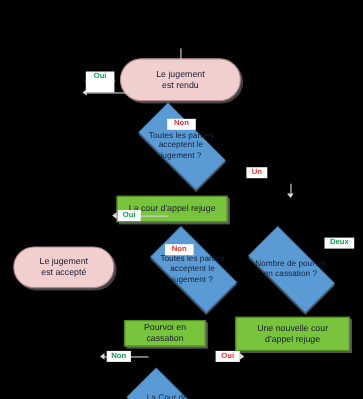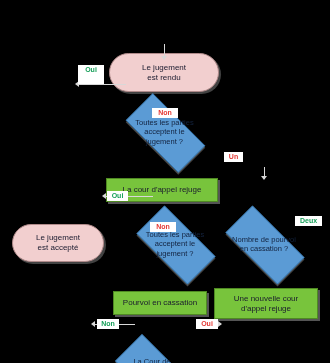--- a/index.html
+++ b/index.html
@@ -135,21 +135,21 @@
     <div class="dshape"></div>
     <span class="dtext">Toutes les parties
 acceptent le
 jugement ?</span>
   </div>
 
   <div class="connector conn-v" style="left:164px; top:106px; height:24px;"></div>
   <div class="arrow arrow-down" style="left:161px; top:126px;"></div>
   <div class="edge-label lbl-no" style="left:152px; top:108px; width:26px; text-align:center;">Non</div>
 
-  <div class="node proc" style="left:106px; top:130px; width:112px; height:24px;">
+  <div class="node proc" style="left:106px; top:130px; width:101px; height:24px;">
     <span>La cour d'appel rejuge</span>
   </div>
 
   <div class="connector conn-h" style="left:105px; top:196px; width:48px;"></div>
   <div class="arrow arrow-left" style="left:102px; top:193px;"></div>
   <div class="edge-label lbl-yes" style="left:107px; top:191px; width:21px; text-align:center;">Oui</div>
 
   <div class="node term" style="left:12px; top:176px; width:92px; height:38px;">
     <span>Le jugement
 est accepté</span>
@@ -159,21 +159,21 @@
     <div class="dshape"></div>
     <span class="dtext">Toutes les parties
 acceptent le
 jugement ?</span>
   </div>
 
   <div class="connector conn-v" style="left:174px; top:219px; height:22px;"></div>
   <div class="arrow arrow-down" style="left:171px; top:238px;"></div>
   <div class="edge-label lbl-no" style="left:150px; top:222px; width:26px; text-align:center;">Non</div>
 
-  <div class="node proc" style="left:113px; top:243px; width:94px; height:24px;">
+  <div class="node proc" style="left:113px; top:243px; width:74px; height:24px;">
     <span>Pourvoi en cassation</span>
   </div>
 
   <div class="connector conn-v" style="left:264px; top:167px; height:12px;"></div>
   <div class="arrow arrow-down" style="left:261px; top:176px;"></div>
   <div class="edge-label lbl-no" style="left:224px; top:152px; width:19px; text-align:center;">Un</div>
 
   <div class="node decision" style="left:213px; top:170px; width:102px; height:52px;">
     <div class="dshape"></div>
     <span class="dtext">Nombre de pourvoi

